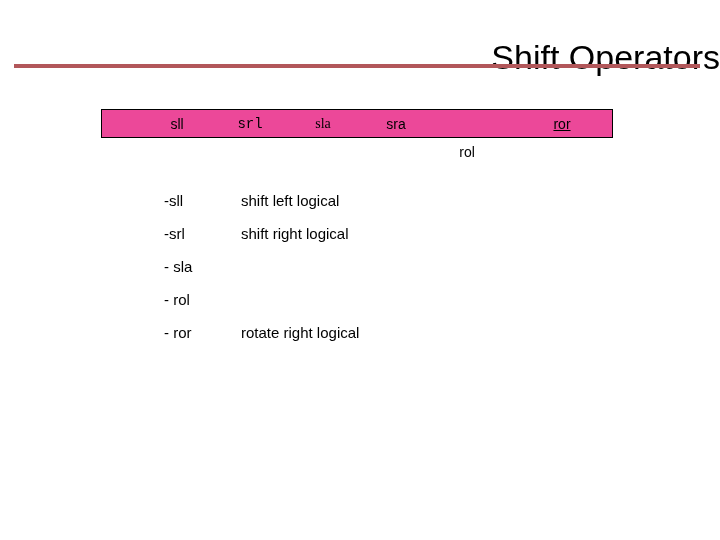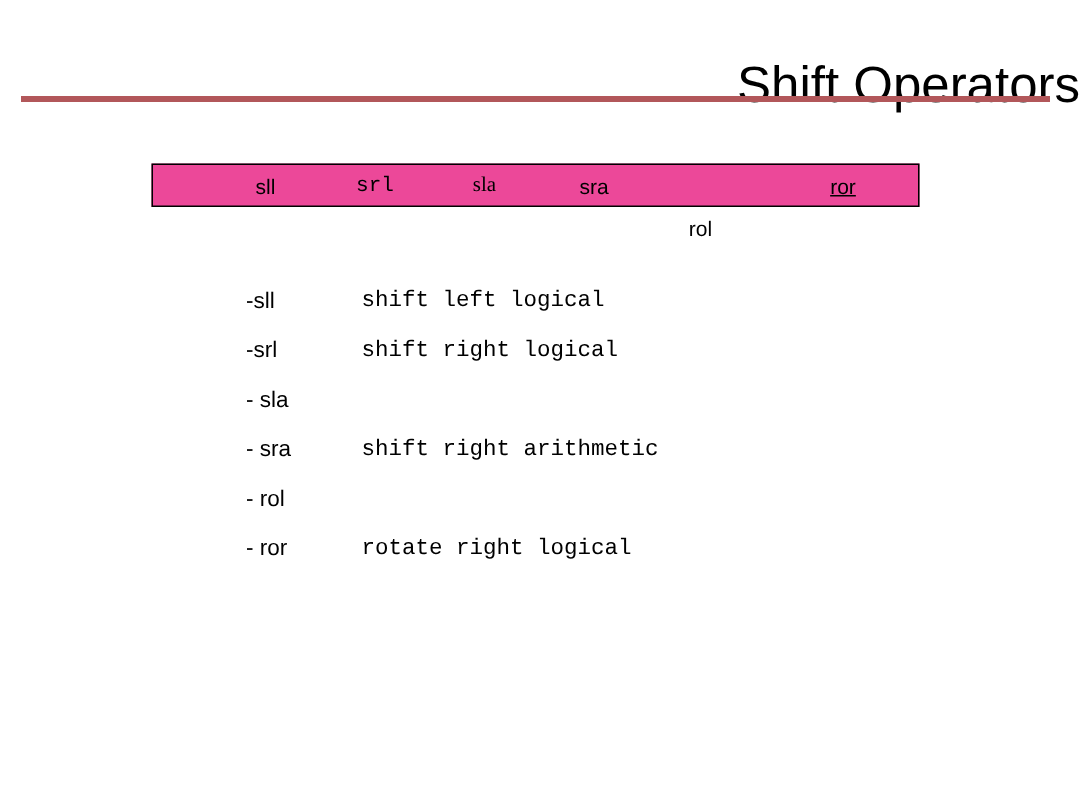--- a/index.html
+++ b/index.html
@@ -101,21 +101,21 @@
     font-family: "Liberation Sans", sans-serif;
     font-size: 15px;
     line-height: 21px;
     color: #000000;
     white-space: nowrap;
   }
   .op-desc {
     position: absolute;
     left: 193px;
     top: 0;
-    font-family: Liberation Mono, monospace;
+    font-family: Liberation Sans, sans-serif;
     font-size: 15px;
     line-height: 21px;
     color: #000000;
     white-space: nowrap;
   }
 </style>
 </head>
 <body>
 
 <div id="slide">
@@ -144,24 +144,20 @@
 
     <div class="op-row">
       <div class="op-mnemonic">-srl</div>
       <div class="op-desc">shift right logical</div>
     </div>
 
     <div class="op-row">
       <div class="op-mnemonic">- sla</div>
     </div>
 
-    <div class="op-row">
-      <div class="op-mnemonic">- sra</div>
-      <div class="op-desc">shift right arithmetic</div>
-    </div>
 
     <div class="op-row">
       <div class="op-mnemonic">- rol</div>
     </div>
 
     <div class="op-row">
       <div class="op-mnemonic">- ror</div>
       <div class="op-desc">rotate right logical</div>
     </div>
 

